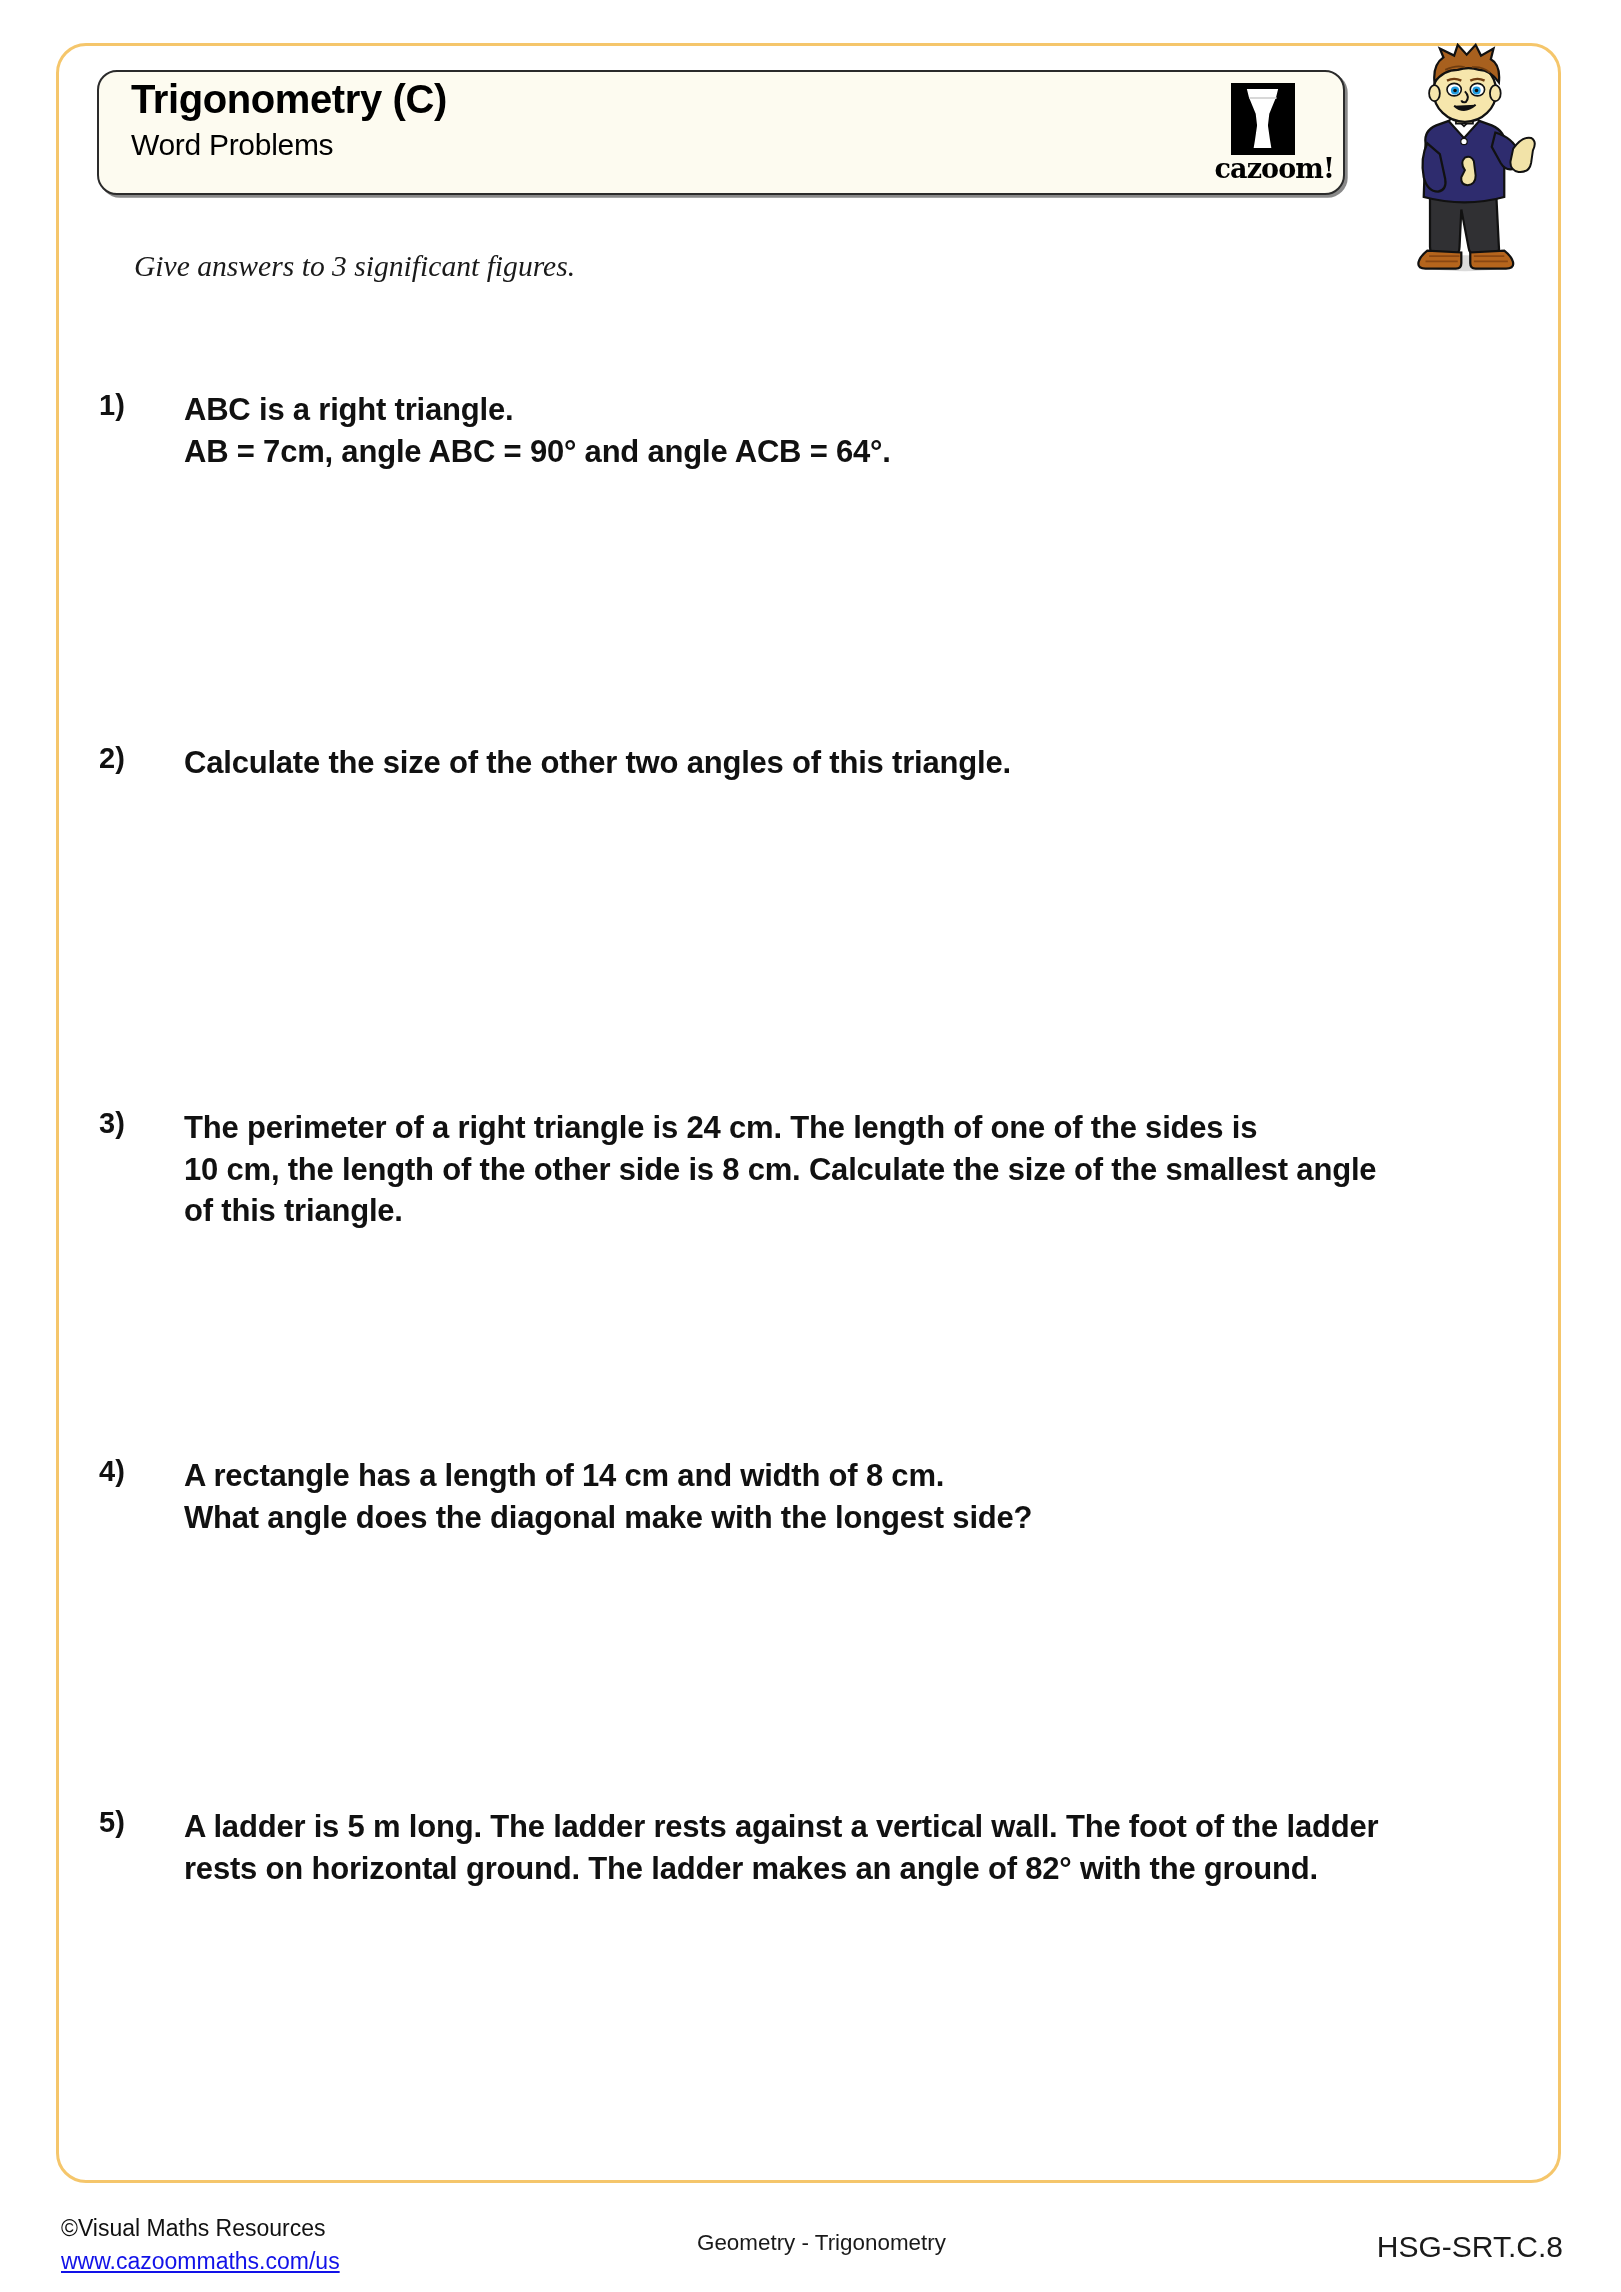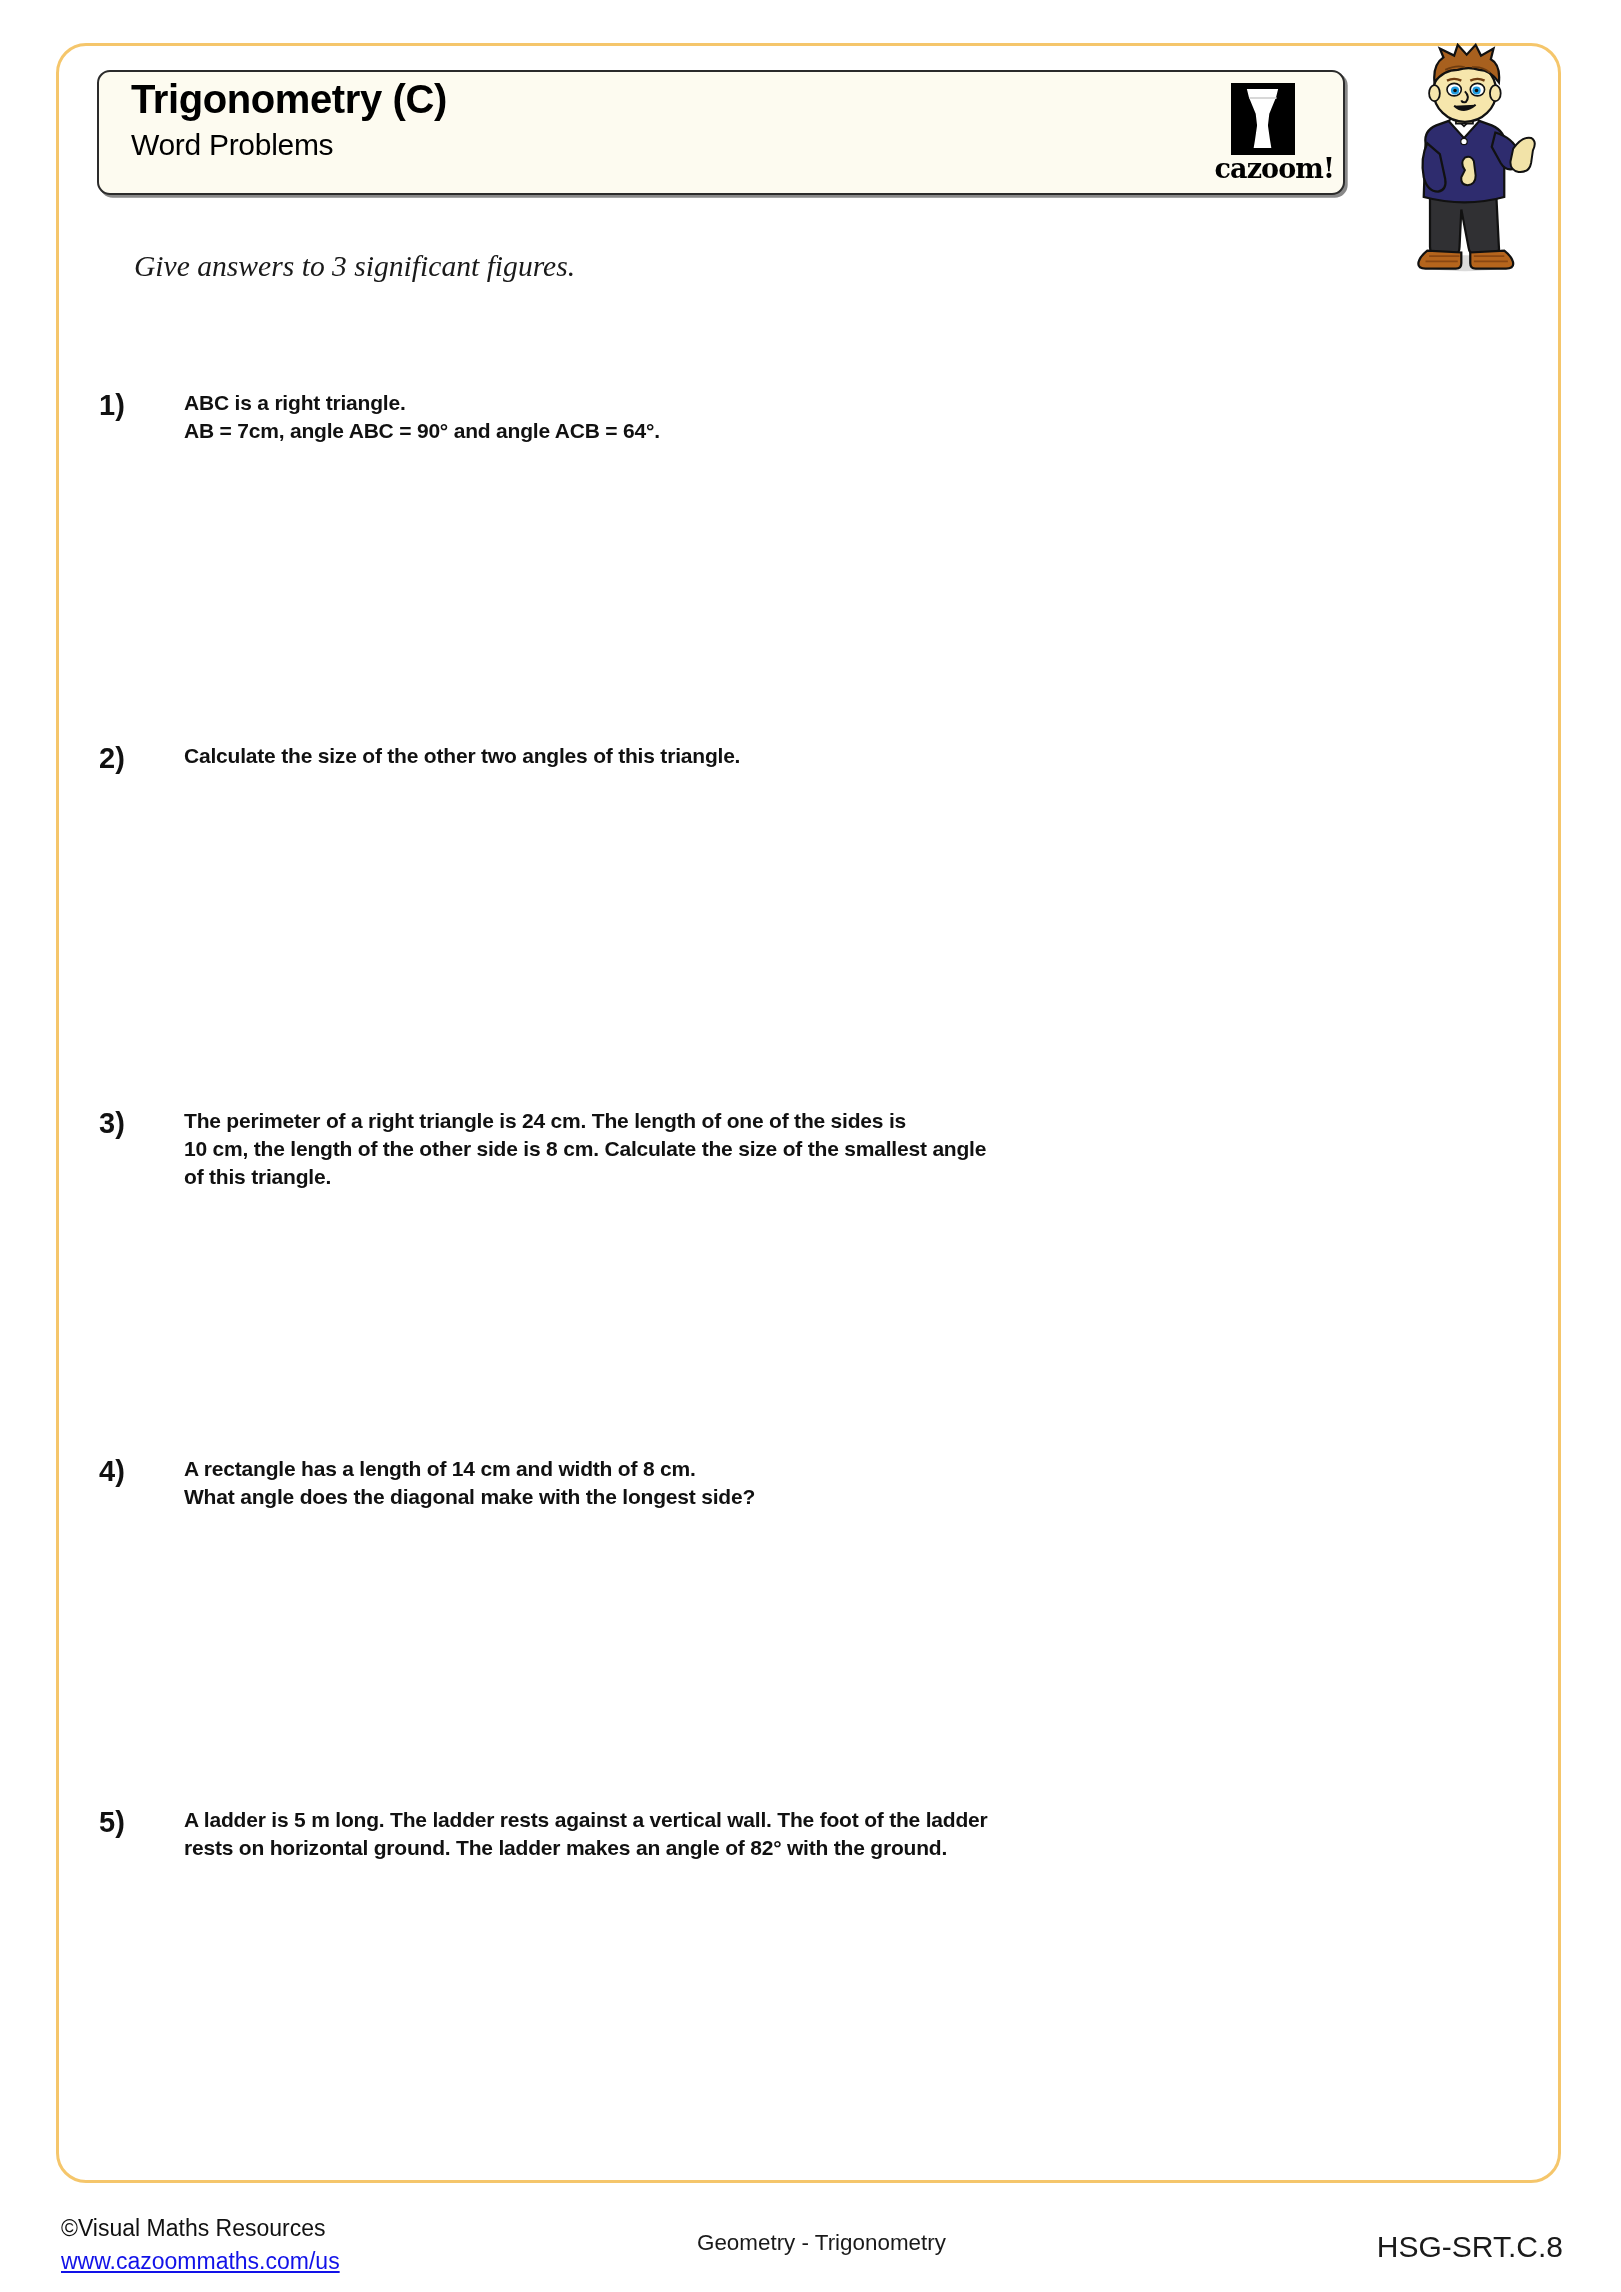--- a/index.html
+++ b/index.html
@@ -30,21 +30,21 @@
 
   
   .title-box {
     position: absolute;
     left: 97px;
     top: 70px;
     width: 1248px;
     height: 125px;
     background: #FDFBF0;
     border: 2.7px solid #2b2b2b;
-    border-radius: 13px;
+    border-radius: 20px;
     box-sizing: border-box;
     box-shadow: 2.7px 2.7px 0 rgba(40,40,40,0.55);
     padding-left: 8px;
   }
   .title-main {
     position: absolute;
     left: 32px;
     top: 5.4px;
     font-size: 40px;
     font-weight: bold;
@@ -140,21 +140,21 @@
     align-items: flex-start;
   }
   .q-num {
     width: 85px;
     flex: 0 0 85px;
     font-size: 29px;
     font-weight: bold;
     color: #111111;
   }
   .q-body {
-    font-size: 21px;
+    font-size: 31px;
     font-weight: bold;
     color: #111111;
     line-height: 1.34;
     letter-spacing: -0.2px;
   }
   .q-line { white-space: nowrap; }
 
   
   .footer-left {
     position: absolute;

